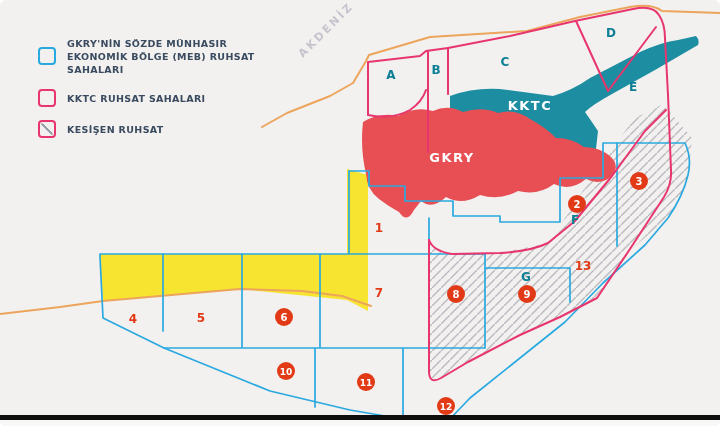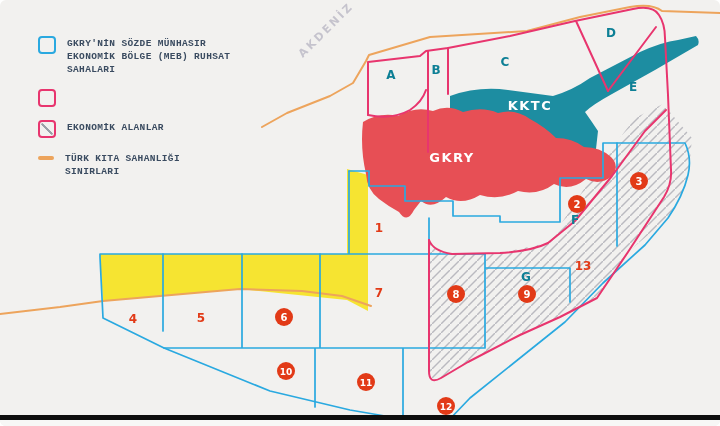--- a/index.html
+++ b/index.html
@@ -6,21 +6,21 @@
   #stage{
     position:relative;width:720px;height:426px;overflow:hidden;
     background:#f2f1ef;border-radius:6px;
     font-family:"DejaVu Sans", sans-serif;
   }
   
   #legend{
     position:absolute;left:38px;top:36px;width:225px;
     display:flex;flex-direction:column;gap:13px;z-index:5;
   }
-  .legend-item{display:flex;align-items:flex-start;font-family:Liberation Mono, monospace;}
+  .legend-item{display:flex;align-items:center;}
   .swatch{flex:0 0 auto;width:14px;height:14px;margin-right:11px;margin-top:0px;border-radius:4px;position:relative;}
   .swatch.blue-box{border:2.5px solid #2aa9e0;background:transparent;}
   .swatch.pink-box{border:2.5px solid #e8356e;background:transparent;}
   .swatch.hatch-box{border:2.5px solid #e8356e;background:transparent;}
   .swatch.hatch-box::after{
     content:"";position:absolute;left:1px;top:1px;right:1px;bottom:1px;
     background:linear-gradient(45deg,transparent 44%,#9aa0a8 44%,#9aa0a8 56%,transparent 56%);
     border-radius:2px;
   }
   .swatch.yellow-box{background:#f6e431;border:none;width:17px;height:17px;}
@@ -143,24 +143,20 @@
 
   <div id="legend">
       <div class="legend-item">
         <span class="swatch blue-box"></span>
         <span class="legend-label">GKRY'NİN SÖZDE MÜNHASIR
 EKONOMİK BÖLGE (MEB) RUHSAT
 SAHALARI</span>
       </div>
       <div class="legend-item">
         <span class="swatch pink-box"></span>
+        <span class="legend-label">KKTC RUHSAT SAHALARI</span>
       </div>
       <div class="legend-item">
         <span class="swatch hatch-box"></span>
-        <span class="legend-label">EKONOMİK ALANLAR</span>
-      </div>
-      <div class="legend-item">
-        <span class="swatch orange-line"></span>
-        <span class="legend-label">TÜRK KITA SAHANLIĞI
-SINIRLARI</span>
+        <span class="legend-label">KESİŞEN RUHSAT</span>
       </div>
     </div>
 </div>
 
 </body></html>

